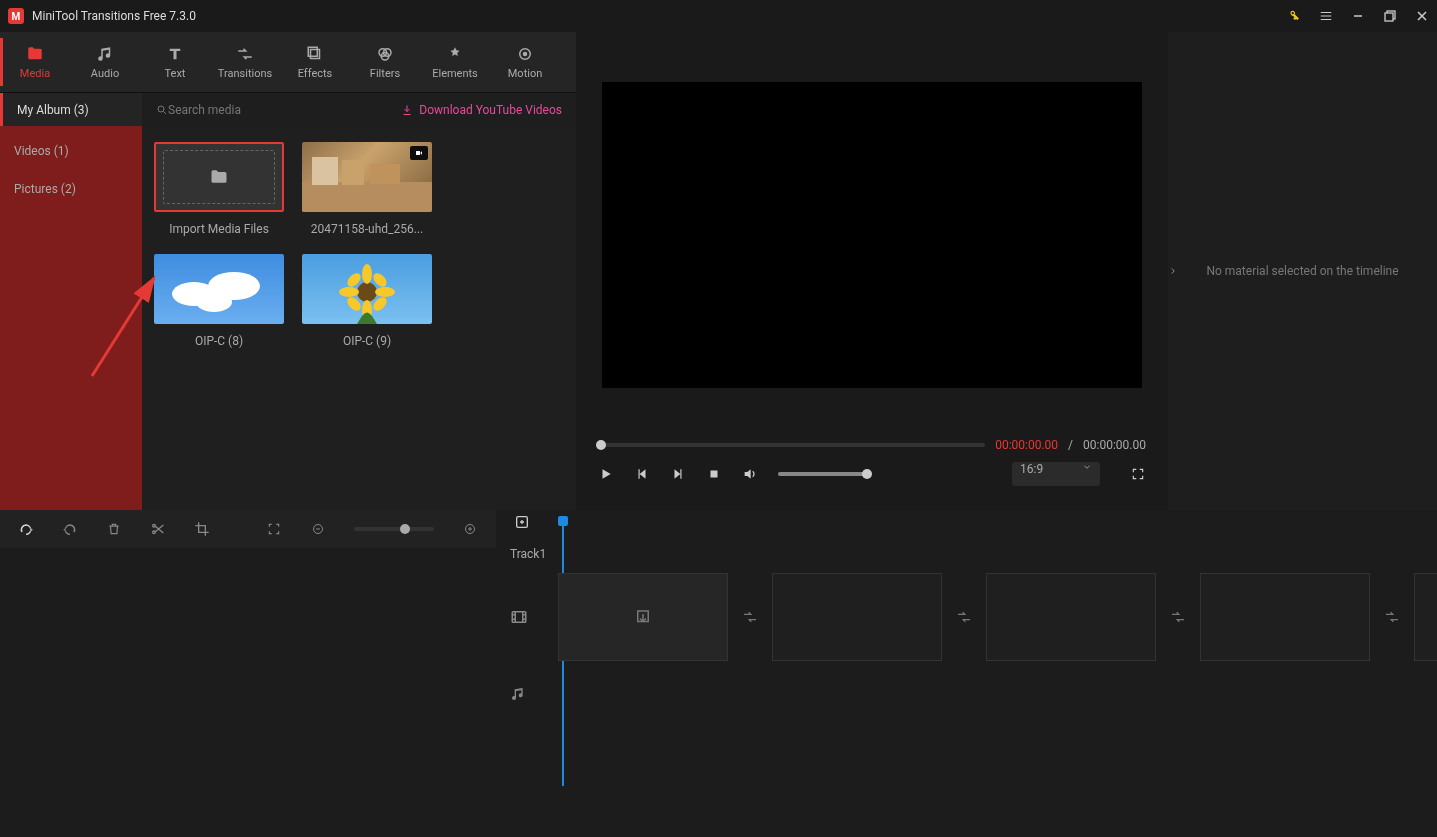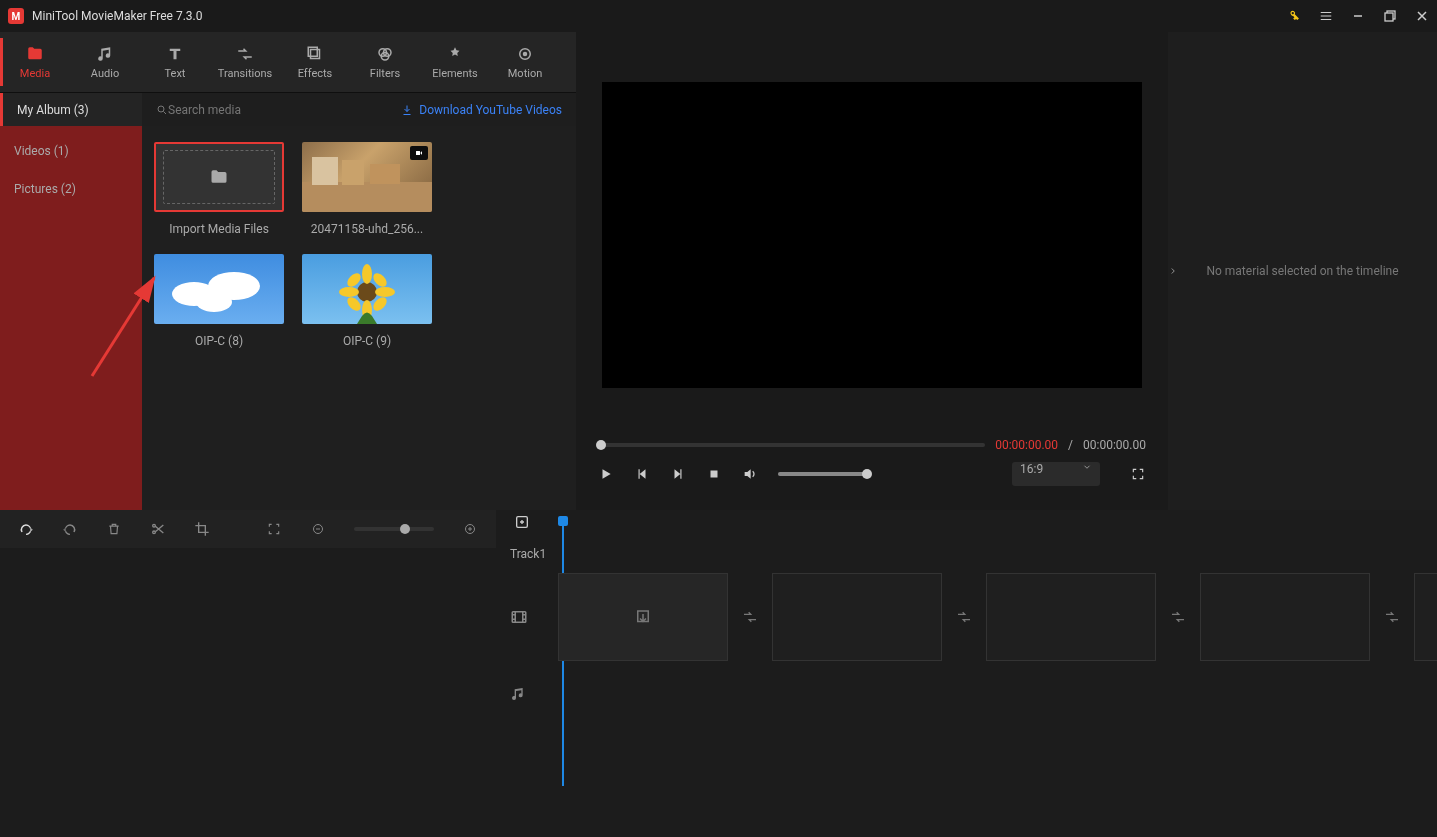--- a/index.html
+++ b/index.html
@@ -15,21 +15,21 @@
 .toolbar{height:60px;background:#252525;display:flex;align-items:center;padding:0 6px 0 0}
 .tool{width:70px;height:60px;display:flex;flex-direction:column;align-items:center;justify-content:center;gap:4px;cursor:pointer;color:#aaa;position:relative}
 .tool.active{color:#e53935}
 .tool.active::before{content:"";position:absolute;left:0;top:6px;bottom:6px;width:3px;background:#e53935}
 .tool-icon{font-size:18px}
 .tool-label{font-size:11px}
 .subbar{height:34px;background:#1e1e1e;display:flex;align-items:center;border-top:1px solid #0f0f0f}
 .subbar-tabs{width:142px;height:34px;display:flex;align-items:center;padding-left:14px;color:#ddd;background:#242424;border-left:3px solid #e53935}
 .search-wrap{flex:1;display:flex;align-items:center;padding-left:14px;color:#777}
 .search-input{background:none;border:none;color:#aaa;font-size:12px;outline:none;width:140px}
-.dl-link{display:flex;align-items:center;gap:6px;padding-right:14px;cursor:pointer;color:#3b82f6}
+.dl-link{display:flex;align-items:center;gap:6px;padding-right:14px;cursor:pointer;color:#ec4899}
 .leftbody{flex:1;display:flex}
 .sidelist{width:142px;background:#7f1d1d;padding-top:6px}
 .sideitem{height:38px;display:flex;align-items:center;padding-left:14px;color:#aaa;cursor:pointer}
 .mediagrid{flex:1;padding:16px 12px;display:flex;flex-wrap:wrap;gap:18px;align-content:flex-start;position:relative}
 .mediacell{width:130px;display:flex;flex-direction:column;align-items:center;gap:10px}
 .thumb{width:130px;height:70px;background:#333;border-radius:2px;position:relative;display:flex;align-items:center;justify-content:center;overflow:hidden}
 .thumb.import{border:2px solid #e53935}
 .thumb.import-inner{width:110px;height:50px;border:1px dashed #666;display:flex;align-items:center;justify-content:center}
 .thumb .vidbadge{position:absolute;top:4px;right:4px;width:18px;height:14px;background:#0d0d0d;border-radius:2px;display:flex;align-items:center;justify-content:center;color:#fff;font-size:9px}
 .thumb-label{font-size:12px;color:#aaa;text-align:center;white-space:nowrap;overflow:hidden;text-overflow:ellipsis;width:130px}
@@ -75,21 +75,21 @@
 .transgap{width:44px;height:88px;display:flex;align-items:center;justify-content:center;color:#777}
 .audio-track{height:60px;display:flex;align-items:center;padding-left:14px}
 svg{display:block}
 </style>
 </head>
 <body>
 
 <div class="titlebar">
   <div class="titlebar-left">
     <div class="logo">M</div>
-    <div class="title">MiniTool MovieMaker Free 7.3.0</div>
+    <div class="title">MiniTool Transitions Free 7.3.0</div>
   </div>
   <div class="titlebar-right">
     <span class="win-ctrl" style="color:#f5c518">
       <svg width="14" height="14" viewBox="0 0 24 24" fill="currentColor">
           <path d="M7 14a4 4 0 1 1 3.87-5h10.13v4h-3v3h-4v-3H10.87A4 4 0 0 1 7 14zm0-2a2 2 0 1 0 0-4 2 2 0 0 0 0 4z" transform="rotate(45 12 12)"></path>
         </svg>
     </span>
     <span class="win-ctrl">
       <svg width="14" height="14" viewBox="0 0 24 24" fill="none" stroke="currentColor" stroke-width="2">
           <path d="M3 6h18M3 12h18M3 18h18"></path>

